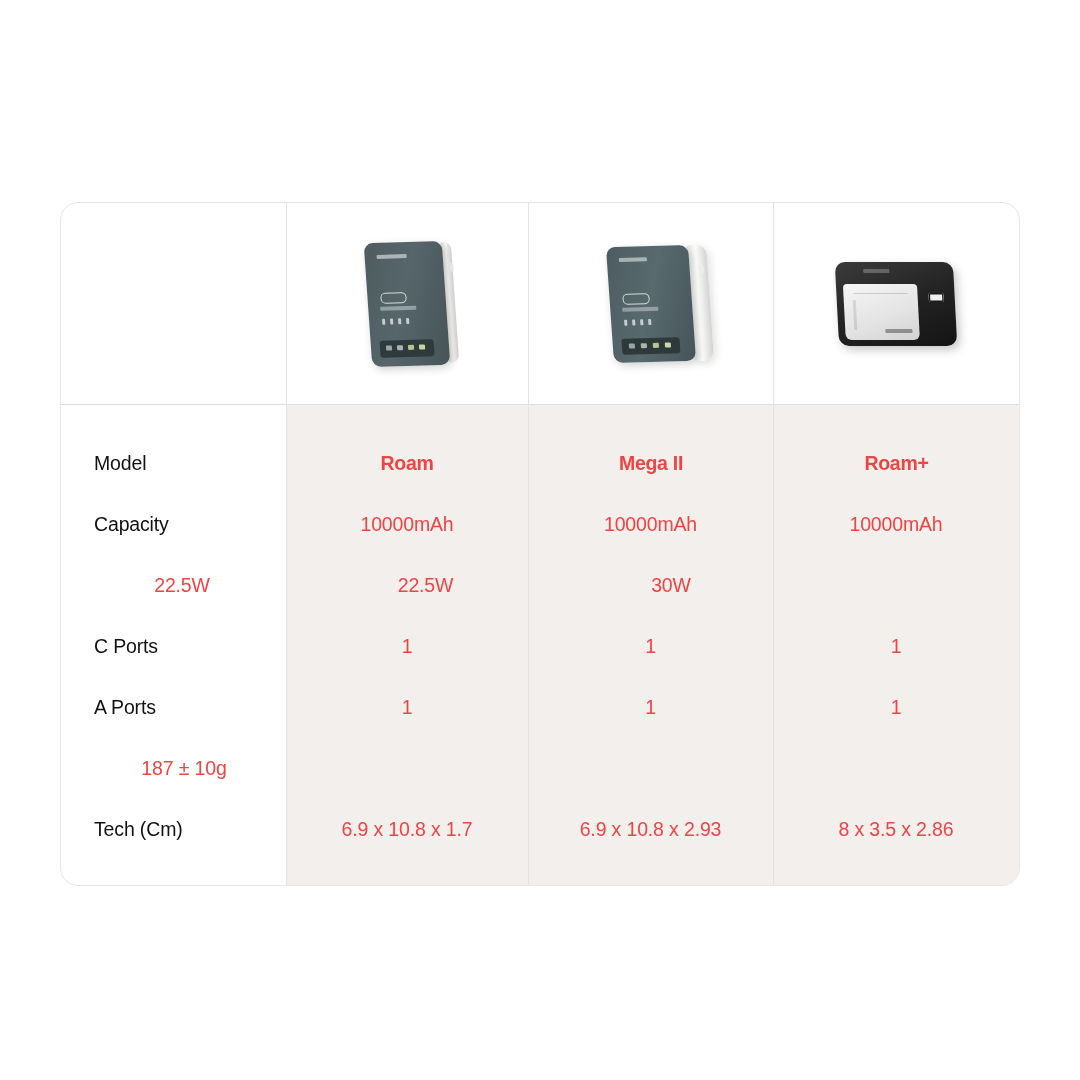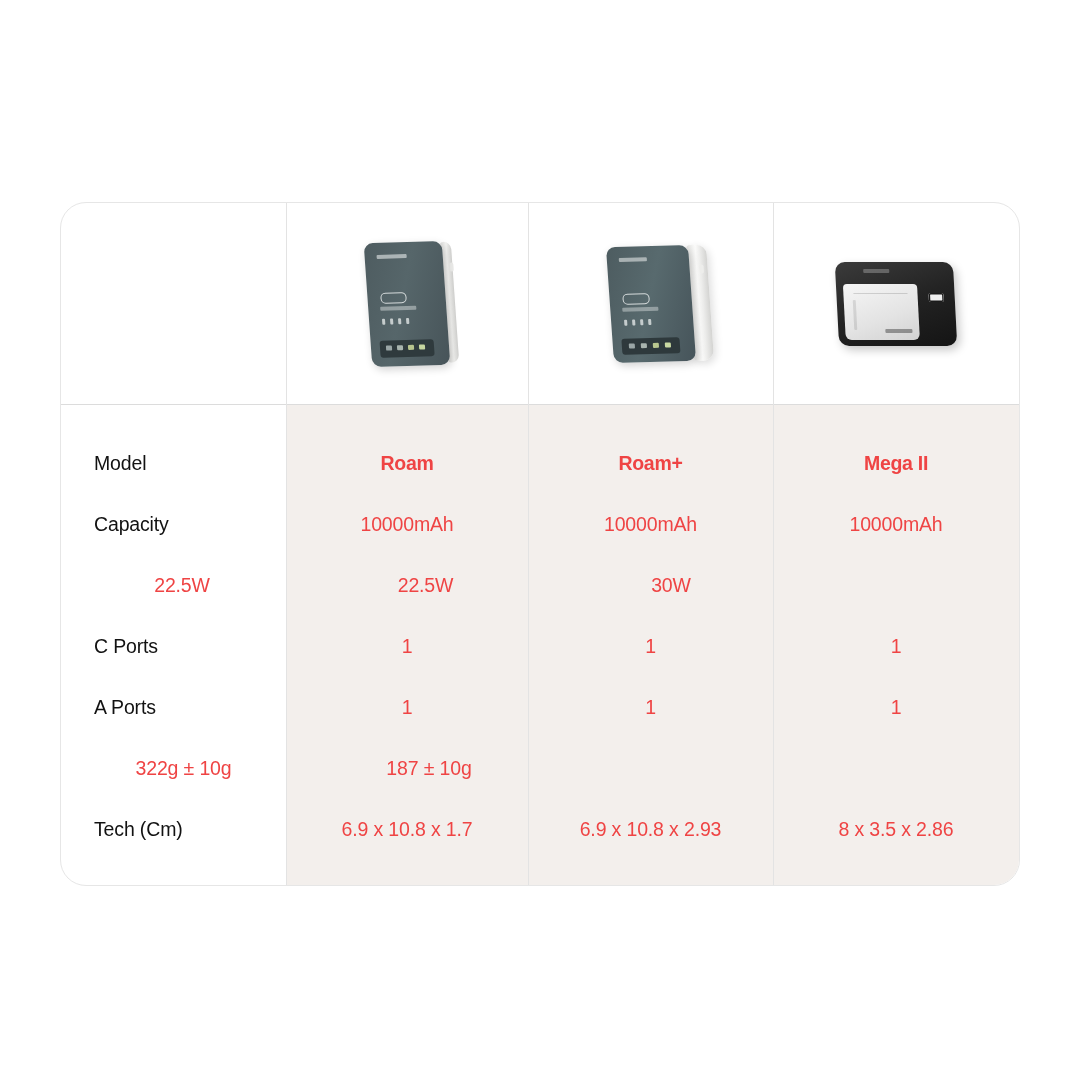--- a/index.html
+++ b/index.html
@@ -37,21 +37,21 @@
   }
 
   
   .table-card {
     position: absolute;
     left: 60px;
     top: 202px;
     width: 960px;
     height: 684px;
     border: 1px solid #e6e6e6;
-    border-radius: 26px;
+    border-radius: 18px;
     box-sizing: border-box;
     overflow: hidden;
     background: #ffffff;
   }
 
   
   .tint-fill {
     position: absolute;
     left: 225px;          
     top: 201px;           
@@ -429,22 +429,22 @@
           </div>
         </div>
       </div>
     </div>
 
     <div class="rows">
 
       <div class="row head">
         <div class="cell label">Model</div>
         <div class="cell c1">Roam</div>
+        <div class="cell c3">Mega II</div>
         <div class="cell c2">Roam+</div>
-        <div class="cell c3">Mega II</div>
       </div>
 
       <div class="row">
         <div class="cell label">Capacity</div>
         <div class="cell c1">10000mAh</div>
         <div class="cell c2">10000mAh</div>
         <div class="cell c3">10000mAh</div>
       </div>
 
       <div class="row">
@@ -461,21 +461,20 @@
       </div>
 
       <div class="row">
         <div class="cell label">A Ports</div>
         <div class="cell c1">1</div>
         <div class="cell c2">1</div>
         <div class="cell c3">1</div>
       </div>
 
       <div class="row">
-        <div class="cell c2">322g ± 10g</div>
         <div class="cell c3">187 ± 10g</div>
       </div>
 
       <div class="row">
         <div class="cell label">Tech (Cm)</div>
         <div class="cell c1">6.9 x 10.8 x 1.7</div>
         <div class="cell c2">6.9 x 10.8 x 2.93</div>
         <div class="cell c3">8 x 3.5 x 2.86</div>
       </div>
 

